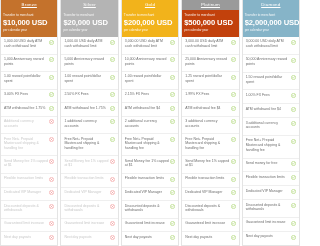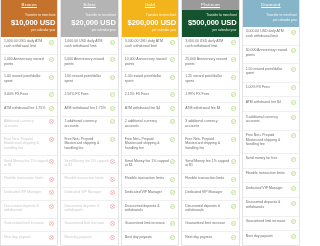--- a/index.html
+++ b/index.html
@@ -35,21 +35,21 @@
     color: #ffffff;
     font-size: 4.4px;
     letter-spacing: .25px;
     text-decoration: underline;
     text-underline-offset: 1px;
     white-space: nowrap;
     overflow: hidden;
   }
   .price-box {
     padding: 3px 2px 4px;
-    text-align: right;
+    text-align: left;
     color: #ffffff;
   }
   .price-sub-top {
     font-size: 3.3px;
     line-height: 5px;
     opacity: .92;
     white-space: nowrap;
   }
   .price-amount {
     font-size: 7.6px;
@@ -472,21 +472,21 @@
             <svg viewBox="0 0 20 20">
               <circle cx="10" cy="10" r="8.5" fill="none" stroke="#8cc63f" stroke-width="1.8"></circle>
               <path d="M5.8 10.3 L8.6 13 L14.2 6.9" fill="none" stroke="#8cc63f" stroke-width="1.8" stroke-linecap="round" stroke-linejoin="round"></path>
             </svg>
           </span>
         </div>
       </div>
     </div>
     <div class="col">
       <div class="tier-name" style="background: rgb(154, 154, 154);">Platinum</div>
-      <div class="price-box" style="background: #14532d;">
+      <div class="price-box" style="background: #c2410c;">
         <div class="price-sub-top">Transfer to merchant</div>
         <div class="price-amount">$500,000 USD</div>
         <div class="price-sub-bot">per calendar year</div>
       </div>
       <div class="features">
         <div class="frow">
           <div class="ftext">3,000.00 USD daily ATM cash withdrawal limit</div>
           <span class="icon">
             <svg viewBox="0 0 20 20">
               <circle cx="10" cy="10" r="8.5" fill="none" stroke="#8cc63f" stroke-width="1.8"></circle>
@@ -601,20 +601,21 @@
               <path d="M5.8 10.3 L8.6 13 L14.2 6.9" fill="none" stroke="#8cc63f" stroke-width="1.8" stroke-linecap="round" stroke-linejoin="round"></path>
             </svg>
           </span>
         </div>
       </div>
     </div>
     <div class="col">
       <div class="tier-name" style="background: rgb(134, 180, 200);">Diamond</div>
       <div class="price-box" style="background: rgb(134, 180, 200);">
         <div class="price-sub-top">Transfer to merchant</div>
+        <div class="price-amount">$2,000,000 USD</div>
         <div class="price-sub-bot">per calendar year</div>
       </div>
       <div class="features">
         <div class="frow">
           <div class="ftext">3,000.00 USD daily ATM cash withdrawal limit</div>
           <span class="icon">
             <svg viewBox="0 0 20 20">
               <circle cx="10" cy="10" r="8.5" fill="none" stroke="#8cc63f" stroke-width="1.8"></circle>
               <path d="M5.8 10.3 L8.6 13 L14.2 6.9" fill="none" stroke="#8cc63f" stroke-width="1.8" stroke-linecap="round" stroke-linejoin="round"></path>
             </svg>

